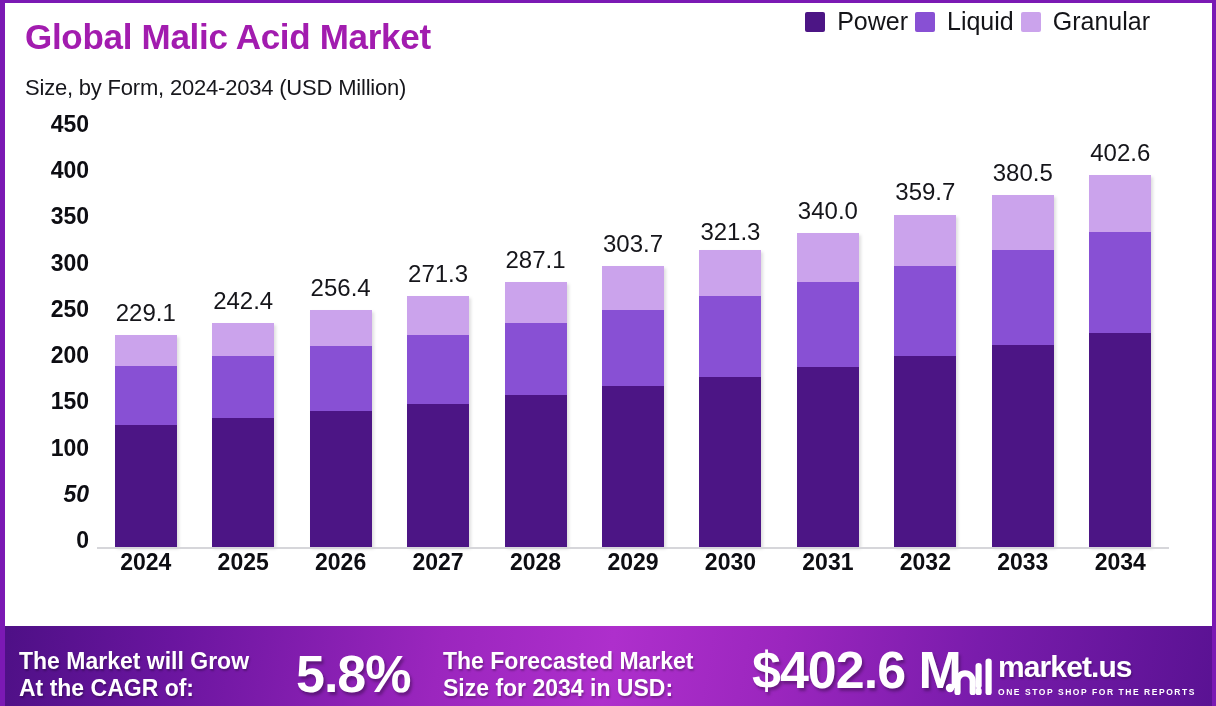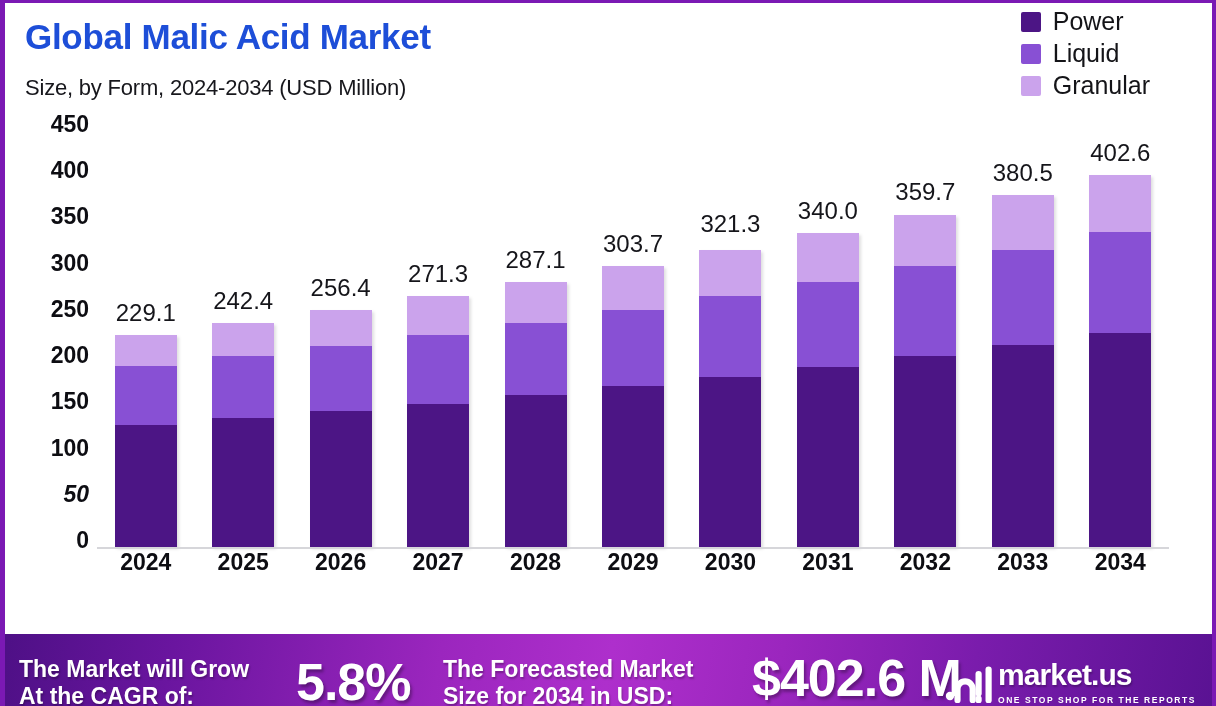--- a/index.html
+++ b/index.html
@@ -14,33 +14,33 @@
     width:1216px; height:706px;
     background:#ffffff;
     border-left:5px solid #7B19B4;
     border-right:4px solid #7B19B4;
     border-top:3px solid #7B19B4;
   }
 
   
   #title {
     position:absolute; left:20px; top:14px;
-    font-size:35px; font-weight:bold; color:#1d4ed8;
+    font-size:35px; font-weight:bold; color:#a21caf;
     letter-spacing:-0.3px;
   }
   #subtitle {
     position:absolute; left:20px; top:72px;
     font-size:22px; color:#17171c; font-weight:400;
     letter-spacing:-0.2px;
   }
 
   
   #legend {
     position:absolute; right:62px; top:6px;
-    display:flex; flex-direction:column; gap:7px;
+    display:flex; flex-direction:row; gap:7px;
     align-items:flex-start;
   }
   .legend-row { display:flex; align-items:center; gap:12px; }
   .legend-swatch { width:20px; height:20px; border-radius:2px; display:block; }
   .legend-label { font-size:25px; color:#141418; line-height:1; }
 
   
   #plot {
     position:absolute;
     left:92px; top:128px;
@@ -88,21 +88,21 @@
   .xlabel {
     position:absolute; left:50%; transform:translateX(-50%);
     top:418px;
     font-size:23px; font-weight:bold; color:#0d0d12;
     white-space:nowrap;
   }
 
   
   #footer {
     position:absolute; left:0; right:0; bottom:0;
-    height:72px;
+    height:80px;
     background:linear-gradient(100deg,
         #4E1086 0%,
         #6A159F 14%,
         #9B26BE 36%,
         #AE2FCC 50%,
         #9B26BE 64%,
         #7A1CAC 80%,
         #5A1293 100%);
     display:flex; align-items:center;
     overflow:hidden;
@@ -225,21 +225,21 @@
         <div class="bar-slot">
           <div class="bar-total" style="bottom: 288.754px;">303.7</div>
           <div class="bar-stack">
             <div class="seg seg-granular" style="height: 43.5413px; background: rgb(203, 163, 236);"></div>
             <div class="seg seg-liquid" style="height: 76.1742px; background: rgb(136, 80, 212);"></div>
             <div class="seg seg-power" style="height: 161.038px; background: rgb(76, 21, 133);"></div>
           </div>
           <div class="xlabel">2029</div>
         </div>
         <div class="bar-slot">
-          <div class="bar-total" style="bottom: 309px;">321.3</div>
+          <div class="bar-total" style="bottom: 301px;">321.3</div>
           <div class="bar-stack">
             <div class="seg seg-granular" style="height: 46.4071px; background: rgb(203, 163, 236);"></div>
             <div class="seg seg-liquid" style="height: 80.4267px; background: rgb(136, 80, 212);"></div>
             <div class="seg seg-power" style="height: 170.19px; background: rgb(76, 21, 133);"></div>
           </div>
           <div class="xlabel">2030</div>
         </div>
         <div class="bar-slot">
           <div class="bar-total" style="bottom: 322.311px;">340.0</div>
           <div class="bar-stack">

